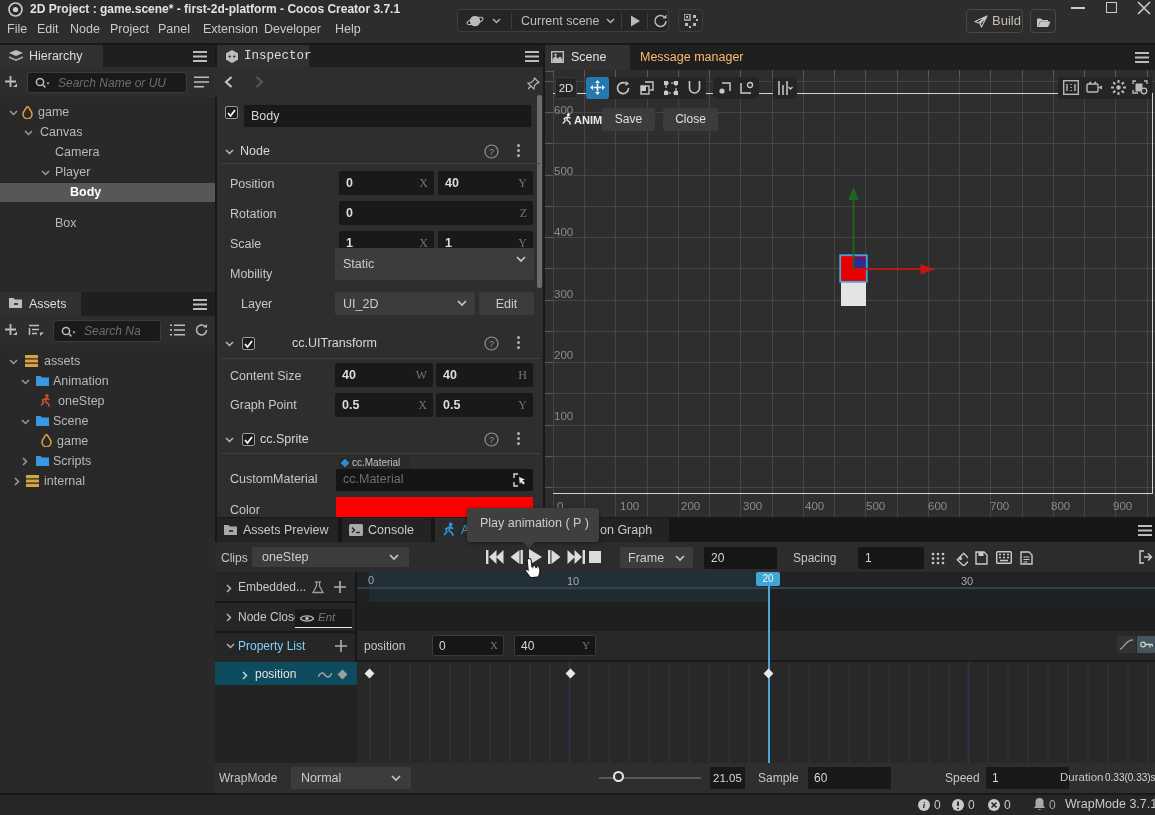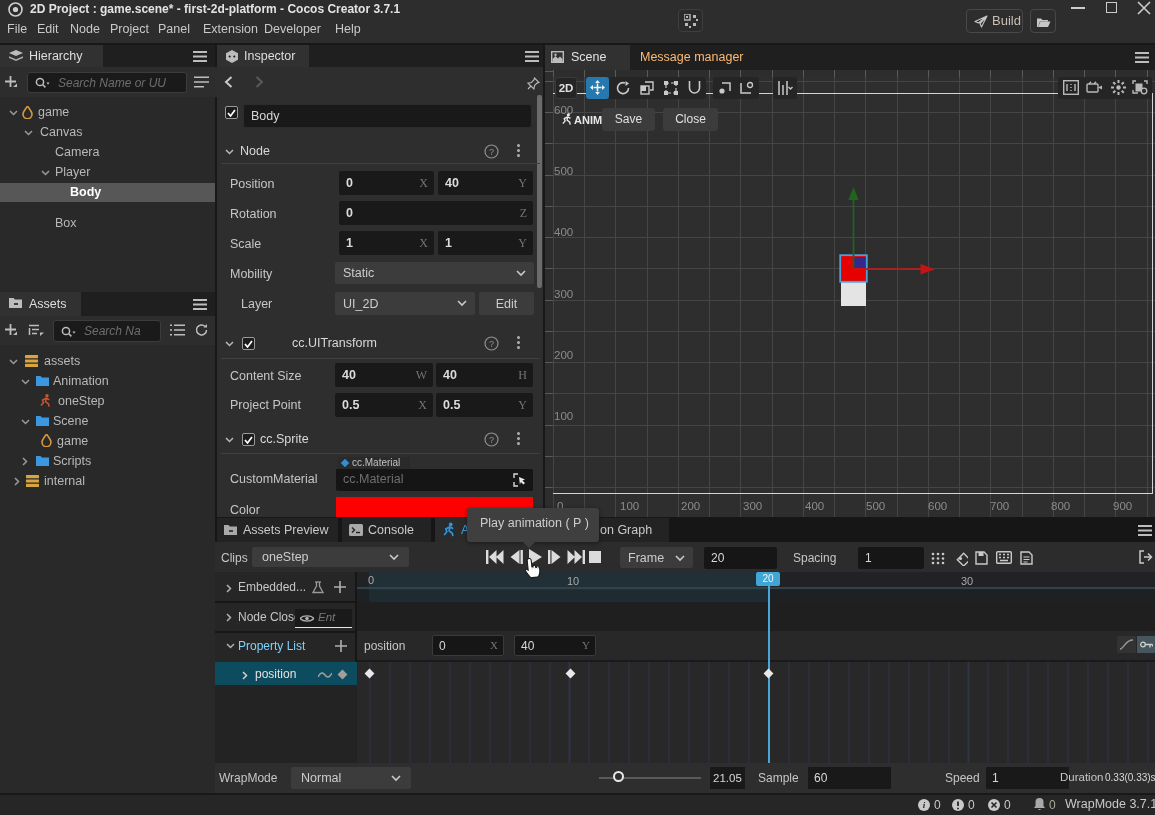--- a/index.html
+++ b/index.html
@@ -28,20 +28,43 @@
 
   <div class="txt" style="left:7px;top:22px;font-size:12.5px;color:#c9c9c9;">File</div>
   <div class="txt" style="left:37px;top:22px;font-size:12.5px;color:#c9c9c9;">Edit</div>
   <div class="txt" style="left:70px;top:22px;font-size:12.5px;color:#c9c9c9;">Node</div>
   <div class="txt" style="left:110px;top:22px;font-size:12.5px;color:#c9c9c9;">Project</div>
   <div class="txt" style="left:158px;top:22px;font-size:12.5px;color:#c9c9c9;">Panel</div>
   <div class="txt" style="left:203px;top:22px;font-size:12.5px;color:#c9c9c9;">Extension</div>
   <div class="txt" style="left:264px;top:22px;font-size:12.5px;color:#c9c9c9;">Developer</div>
   <div class="txt" style="left:335px;top:22px;font-size:12.5px;color:#c9c9c9;">Help</div>
 
+  <div class="abs" style="left:457px;top:9px;width:212px;height:23px;background:#252526;border:1px solid #3e3e3e;border-radius:4px;">
+    <svg class="abs" style="left:8px;top:3px;" width="18" height="16" viewBox="0 0 18 16">
+      <circle cx="9" cy="8" r="5.2" fill="#b9b9b9"></circle>
+      <ellipse cx="9" cy="8" rx="8.3" ry="2.6" fill="none" stroke="#b9b9b9" stroke-width="1.2" transform="rotate(-18 9 8)"></ellipse>
+    </svg>
+    <svg class="abs" style="left:34px;top:8px;" width="9" height="6" viewBox="0 0 9 6">
+          <path d="M1 1l3.5 3.5L8 1" stroke="#b0b0b0" stroke-width="1.5" fill="none"></path>
+        </svg>
+    <div class="abs" style="left:53px;top:3px;width:1px;height:17px;background:#3e3e3e;"></div>
+    <div class="txt" style="left:63px;top:4px;font-size:12.5px;color:#bdbdbd;">Current scene</div>
+    <svg class="abs" style="left:148px;top:8px;" width="9" height="6" viewBox="0 0 9 6">
+          <path d="M1 1l3.5 3.5L8 1" stroke="#b0b0b0" stroke-width="1.5" fill="none"></path>
+        </svg>
+    <div class="abs" style="left:163px;top:3px;width:1px;height:17px;background:#3e3e3e;"></div>
+    <svg class="abs" style="left:170px;top:4px;" width="14" height="14" viewBox="0 0 14 14">
+          <path d="M3 1.5l9 5.5-9 5.5z" fill="#b9b9b9"></path>
+        </svg>
+    <div class="abs" style="left:189px;top:3px;width:1px;height:17px;background:#3e3e3e;"></div>
+    <svg class="abs" style="left:195px;top:3px;" width="15" height="16" viewBox="0 0 15 16">
+      <path d="M13 8a5.5 5.5 0 1 1-1.6-3.9" fill="none" stroke="#b9b9b9" stroke-width="1.6"></path>
+      <path d="M13.5 1.5v4h-4z" fill="#b9b9b9"></path>
+    </svg>
+  </div>
 
   <div class="abs" style="left:678px;top:9px;width:25px;height:23px;background:#2b2b2b;border:1px solid #3e3e3e;border-radius:4px;">
     <svg class="abs" style="left:5px;top:4px;" width="14" height="14" viewBox="0 0 14 14" fill="#b9b9b9">
       <rect x="0" y="0" width="6" height="6" fill="none" stroke="#b9b9b9" stroke-width="1.4"></rect>
       <rect x="2" y="2" width="2" height="2"></rect>
       <rect x="9" y="1" width="3" height="3"></rect>
       <rect x="9" y="9" width="3" height="3"></rect>
       <rect x="1" y="9" width="3" height="3"></rect>
       <rect x="5" y="12" width="2" height="2"></rect>
       <rect x="12" y="5" width="2" height="2"></rect>
@@ -223,21 +246,21 @@
       <rect x="0" y="0" width="13" height="3.2" rx="0.5"></rect>
           <rect x="0" y="4.4" width="13" height="3.2" rx="0.5"></rect>
           <rect x="0" y="8.8" width="13" height="3.2" rx="0.5"></rect>
     </svg>
     <div class="txt" style="left:44px;top:129px;">internal</div>
   </div>
 </div>
 
 <div class="abs" id="inspector" style="left:217px;top:45px;width:326px;height:472px;background:#2e2e2e;overflow:hidden;">
 
-  <div class="abs" style="left:0;top:0;width:326px;height:22px;background:#1f1f1f;">
+  <div class="abs" style="left:0;top:0;width:326px;height:22px;background:#1f1f1f;font-family:Liberation Mono, monospace;">
     <div class="abs" style="left:0;top:0;width:92px;height:22px;background:#313131;"></div>
     <svg class="abs" style="left:8px;top:5px;" width="14" height="13" viewBox="0 0 14 13">
       <path d="M7 0l6 3.2v6.6L7 13 1 9.8V3.2z" fill="#bdbdbd"></path>
       <circle cx="4.7" cy="6.5" r="1.1" fill="#1f1f1f"></circle>
           <circle cx="9.3" cy="6.5" r="1.1" fill="#1f1f1f"></circle>
     </svg>
     <div class="txt" style="left:27px;top:4px;font-size:12.5px;color:#dedede;">Inspector</div>
     <svg class="abs" style="left:308px;top:6px;" width="14" height="11" viewBox="0 0 14 11">
           <path d="M0 1h14M0 5.5h14M0 10h14" stroke="#bdbdbd" stroke-width="1.8"></path>
         </svg>
@@ -299,21 +322,21 @@
   <div class="abs if" style="left:122px;top:186px;width:95px;height:24px;">
         <span class="v">1</span>
         <span class="ax">X</span>
       </div>
   <div class="abs if" style="left:221px;top:186px;width:95px;height:24px;">
         <span class="v">1</span>
         <span class="ax">Y</span>
       </div>
 
   <div class="txt" style="left:13px;top:222px;font-size:12.5px;color:#c6c6c6;">Mobility</div>
-  <div class="abs sel" style="left:118px;top:217px;width:199px;height:22px;">
+  <div class="abs sel" style="left:118px;top:203px;width:199px;height:32px;">
     <span style="margin-left:8px;">Static</span>
     <svg class="abs" style="right:8px;top:8px;" width="10" height="7" viewBox="0 0 10 7">
           <path d="M1 1l4 4 4-4" stroke="#c9c9c9" stroke-width="1.6" fill="none"></path>
         </svg>
   </div>
 
   <div class="txt" style="left:24px;top:252px;font-size:12.5px;color:#c6c6c6;">Layer</div>
   <div class="abs sel" style="left:118px;top:247px;width:140px;height:23px;">
     <span style="margin-left:8px;">UI_2D</span>
     <svg class="abs" style="right:8px;top:8px;" width="10" height="7" viewBox="0 0 10 7">
@@ -345,21 +368,21 @@
   <div class="abs" style="left:4px;top:313px;width:319px;height:1px;background:#404040;"></div>
   <div class="txt" style="left:13px;top:324px;font-size:12.5px;color:#c6c6c6;">Content Size</div>
   <div class="abs if" style="left:118px;top:318px;width:98px;height:24px;">
         <span class="v">40</span>
         <span class="ax">W</span>
       </div>
   <div class="abs if" style="left:219px;top:318px;width:97px;height:24px;">
         <span class="v">40</span>
         <span class="ax">H</span>
       </div>
-  <div class="txt" style="left:13px;top:353px;font-size:12.5px;color:#c6c6c6;">Project Point</div>
+  <div class="txt" style="left:13px;top:353px;font-size:12.5px;color:#c6c6c6;">Graph Point</div>
   <div class="abs if" style="left:118px;top:348px;width:98px;height:24px;">
         <span class="v">0.5</span>
         <span class="ax">X</span>
       </div>
   <div class="abs if" style="left:219px;top:348px;width:97px;height:24px;">
         <span class="v">0.5</span>
         <span class="ax">Y</span>
       </div>
 
   <svg class="abs" style="left:8px;top:392px;" width="9" height="6" viewBox="0 0 9 6">
@@ -442,21 +465,21 @@
   <div class="txt" style="left:75px;top:455px;font-size:11.5px;color:#8b8b8b;">100</div>
   <div class="txt" style="left:136px;top:455px;font-size:11.5px;color:#8b8b8b;">200</div>
   <div class="txt" style="left:198px;top:455px;font-size:11.5px;color:#8b8b8b;">300</div>
   <div class="txt" style="left:260px;top:455px;font-size:11.5px;color:#8b8b8b;">400</div>
   <div class="txt" style="left:321px;top:455px;font-size:11.5px;color:#8b8b8b;">500</div>
   <div class="txt" style="left:383px;top:455px;font-size:11.5px;color:#8b8b8b;">600</div>
   <div class="txt" style="left:445px;top:455px;font-size:11.5px;color:#8b8b8b;">700</div>
   <div class="txt" style="left:506px;top:455px;font-size:11.5px;color:#8b8b8b;">800</div>
   <div class="txt" style="left:568px;top:455px;font-size:11.5px;color:#8b8b8b;">900</div>
 
-  <div class="abs" style="left:10px;top:32px;width:22px;height:22px;background:#252525;border:1px solid #3a3a3a;border-radius:3px;color:#e0e0e0;font-size:11.5px;text-align:center;line-height:20px;font-weight:bold;">2D</div>
+  <div class="abs" style="left:10px;top:32px;width:22px;height:22px;background:#252525;border:1px solid #3a3a3a;border-radius:3px;color:#e0e0e0;font-size:11.5px;text-align:center;line-height:20px;">2D</div>
   <div class="abs" style="left:41px;top:32px;width:23px;height:22px;background:#2679ae;border-radius:3px;">
     <svg class="abs" style="left:4px;top:3px;" width="15" height="15" viewBox="0 0 15 15" fill="#f0f0f0">
       <path d="M7.5 0l2.4 3H5.1zM7.5 15l2.4-3H5.1zM0 7.5l3-2.4v4.8zM15 7.5l-3-2.4v4.8z"></path>
       <path d="M7.5 3.5v8M3.5 7.5h8" stroke="#f0f0f0" stroke-width="1.6"></path>
     </svg>
   </div>
   <div class="abs" style="left:64px;top:32px;width:97px;height:22px;background:#252525;border-radius:3px;">
     <svg class="abs" style="left:7px;top:4px;" width="15" height="14" viewBox="0 0 15 14">
       <path d="M12.5 7A5.5 5.5 0 1 1 9 2" fill="none" stroke="#c9c9c9" stroke-width="1.6"></path>
       <path d="M9.5 0l3.5 2.5L9.5 5z" fill="#c9c9c9"></path>

